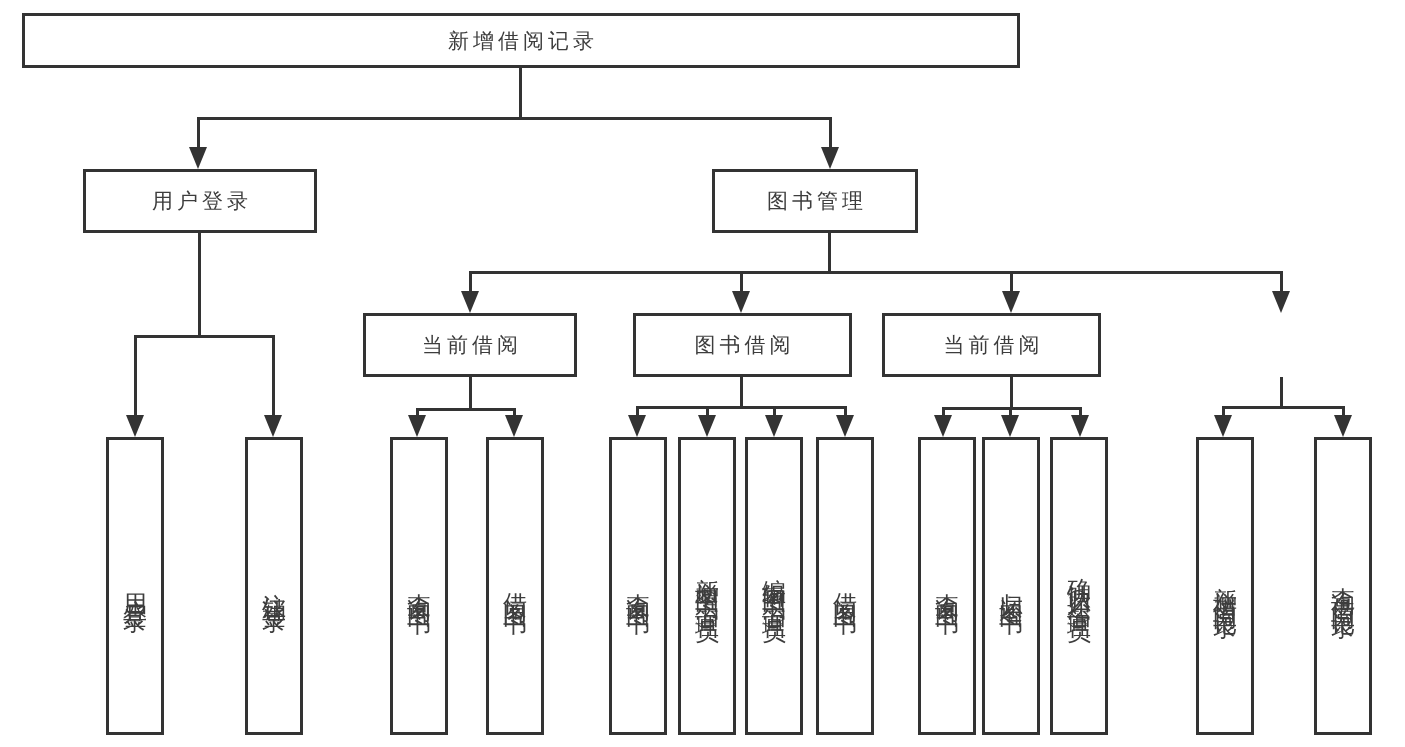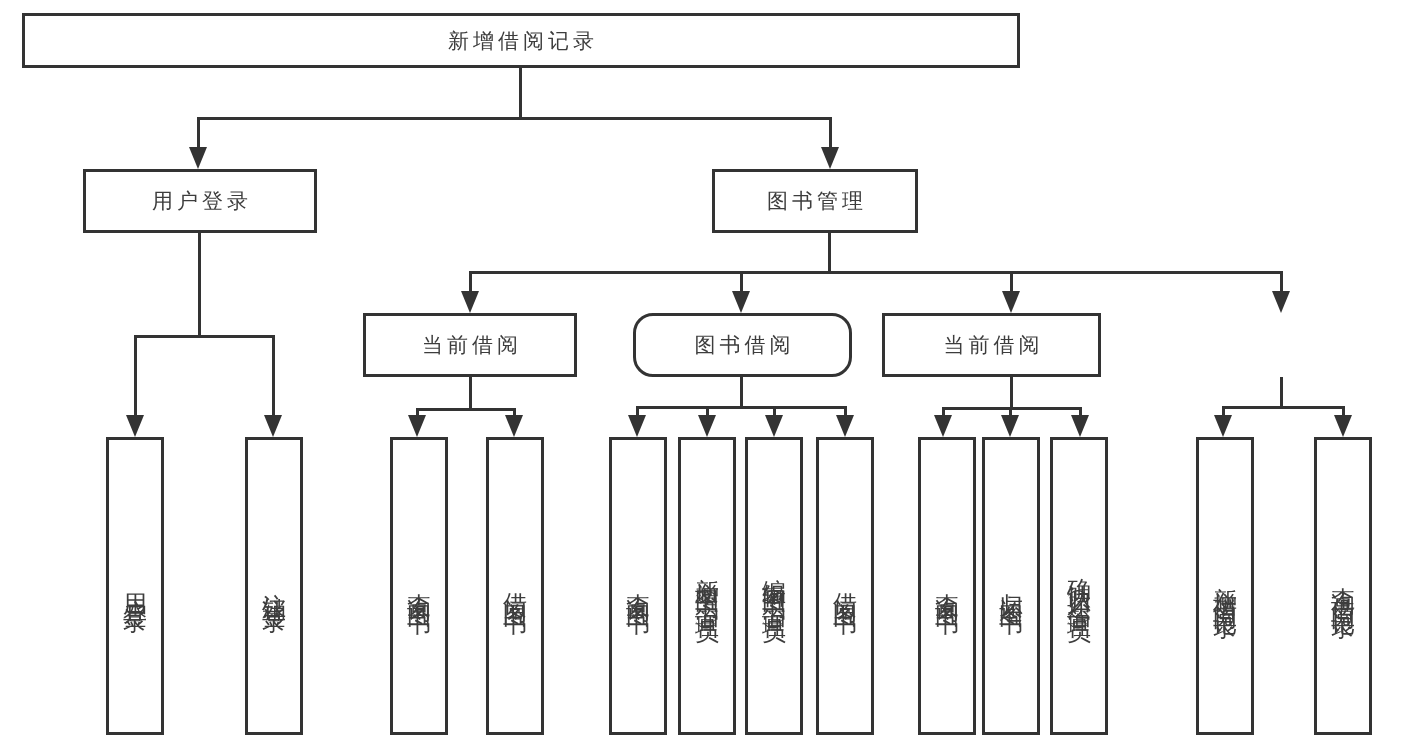--- a/index.html
+++ b/index.html
@@ -95,21 +95,21 @@
   <div class="vl" style="left:469px;top:271px;height:20px;"></div>
   <div class="arrow" style="left:461px;top:291px;"></div>
   <div class="vl" style="left:740px;top:271px;height:20px;"></div>
   <div class="arrow" style="left:732px;top:291px;"></div>
   <div class="vl" style="left:1010px;top:271px;height:20px;"></div>
   <div class="arrow" style="left:1002px;top:291px;"></div>
   <div class="vl" style="left:1280px;top:271px;height:20px;"></div>
   <div class="arrow" style="left:1272px;top:291px;"></div>
 
   <div class="box" style="left:363px;top:313px;width:214px;height:64px;">当前借阅</div>
-  <div class="box" style="left:633px;top:313px;width:219px;height:64px;border-radius:20px;">图书借阅</div>
+  <div class="box" style="left:633px;top:313px;width:219px;height:64px;">图书借阅</div>
   <div class="box" style="left:882px;top:313px;width:219px;height:64px;">当前借阅</div>
 
   <div class="vl" style="left:469px;top:377px;height:31px;"></div>
   <div class="hl" style="left:416px;top:408px;width:100px;"></div>
   <div class="vl" style="left:416px;top:408px;height:7px;"></div>
   <div class="arrow" style="left:408px;top:415px;"></div>
   <div class="vl" style="left:513px;top:408px;height:7px;"></div>
   <div class="arrow" style="left:505px;top:415px;"></div>
 
   <div class="vl" style="left:740px;top:377px;height:29px;"></div>

